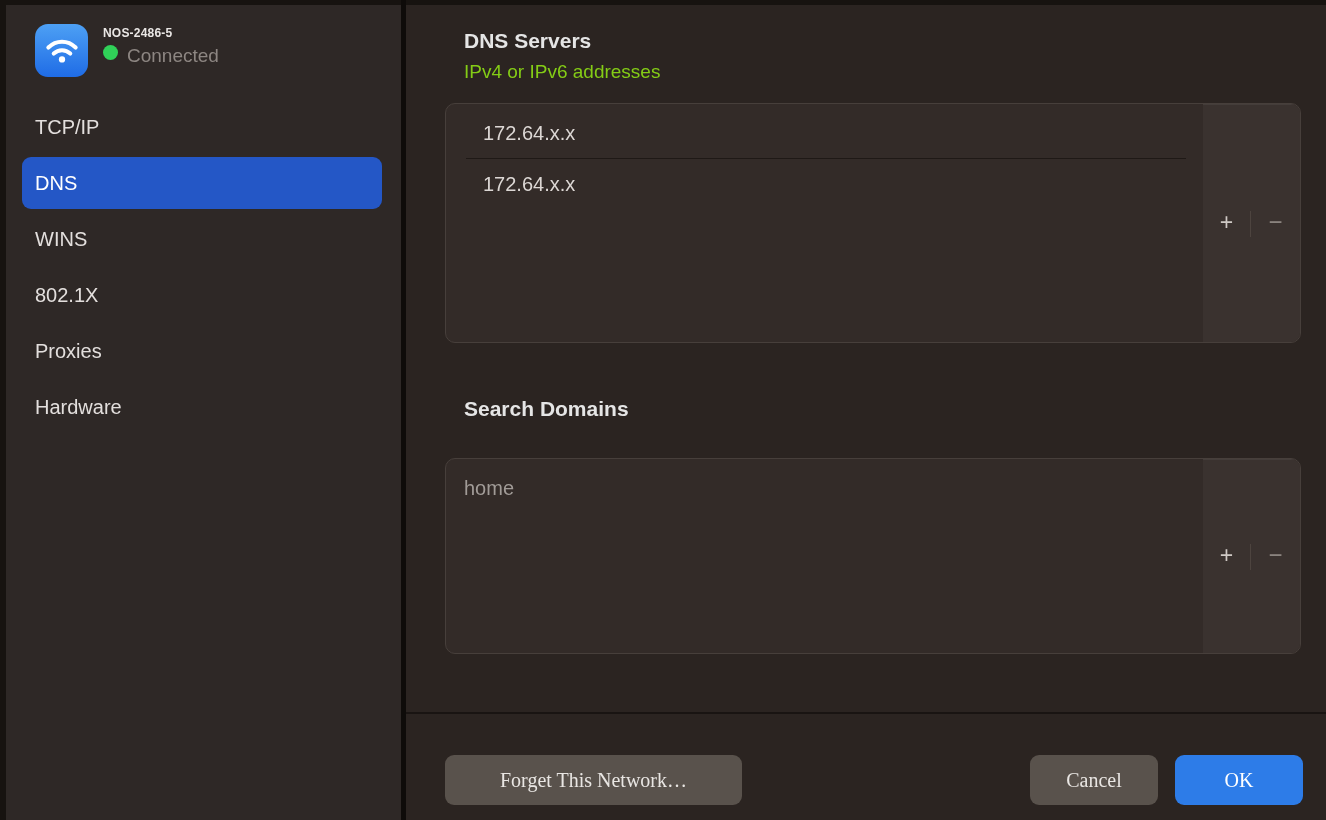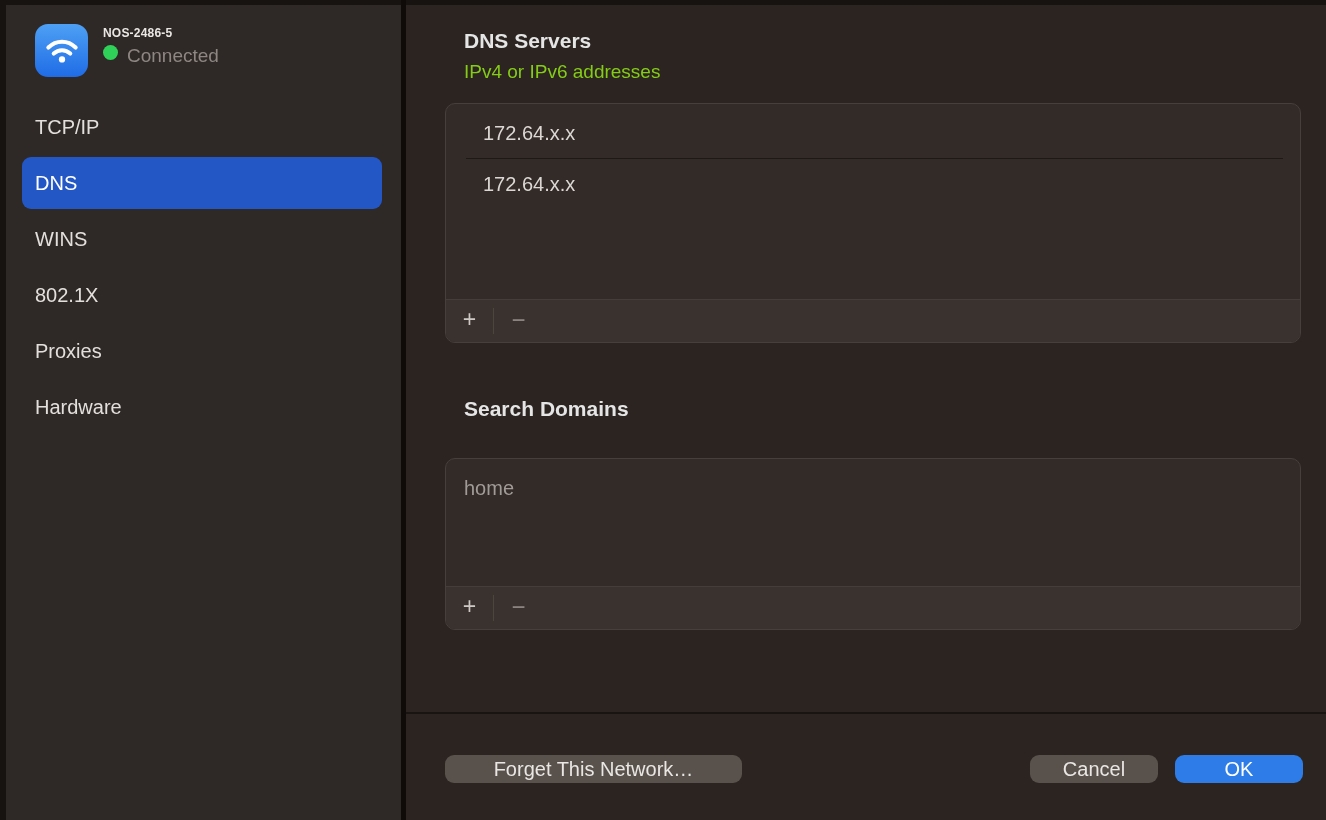--- a/index.html
+++ b/index.html
@@ -92,25 +92,25 @@
     font-size: 19px; color: #84cc16;
   }
   .title-search { top: 392px; }
 
   .listbox {
     position: absolute; left: 39px;
     width: 856px;
     border: 1px solid #473f3b;
     border-radius: 10px;
     background: #332b28;
-    display: flex; flex-direction: column;
+    display: flex; flex-direction: row;
     overflow: hidden;
   }
   .dns-box { top: 98px; height: 240px; }
-  .search-box { top: 453px; height: 172px; }
+  .search-box { top: 453px; height: 196px; }
   .listbox-body { flex: 1 1 auto; padding-top: 4px; }
   .list-row {
     height: 50px; line-height: 50px;
     font-size: 20px;
     color: #dcd7d4;
   }
   .list-row.ip-row { padding-left: 37px; }
   .list-row.domain-row { padding-left: 18px; color: #a19b97; }
   .row-sep {
     height: 1px;
@@ -136,23 +136,23 @@
   .mini-btn.remove { width: 49px; color: #8f8883; font-size: 24px; }
   .footer-vsep { width: 1px; height: 26px; background: #4d443f; flex: 0 0 auto; }
 
   .bottom-divider {
     position: absolute; left: 0; right: 0; top: 707px;
     height: 2px; background: #191412;
   }
 
   .btn {
     position: absolute; top: 750px;
-    height: 28px;
+    height: 50px;
     border: none; border-radius: 9px;
-    font-family: Liberation Sans, sans-serif;
+    font-family: Liberation Serif, serif;
     font-size: 20px;
     color: #e9e6e3;
     background: #59524c;
     cursor: default;
     padding: 0 16px;
   }
   .btn-forget { left: 39px; width: 297px; }
   .btn-cancel { left: 624px; width: 128px; }
   .btn-ok {
     left: 769px; width: 128px;

